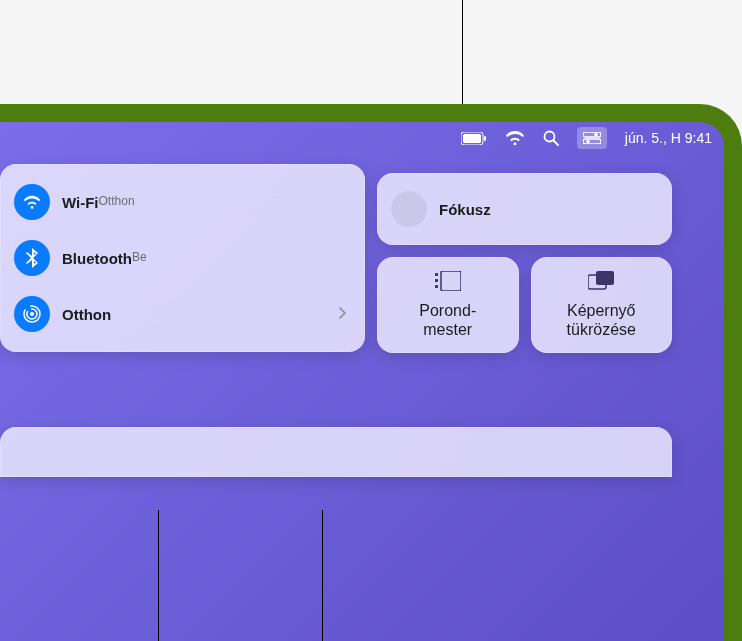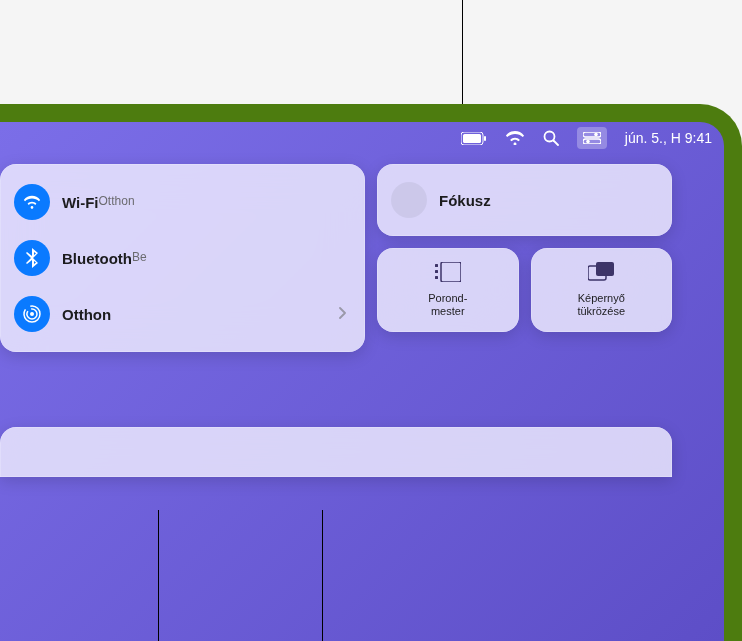--- a/index.html
+++ b/index.html
@@ -71,20 +71,21 @@
       padding: 0 8px 0 0;
     }
     .cc-left {
       flex: 1;
     }
     .cc-right {
       width: 295px;
       display: flex;
       flex-direction: column;
       gap: 12px;
+      margin-top: 9px;
     }
     .panel {
       background: rgba(240,238,255,0.82);
       border-radius: 16px;
       backdrop-filter: blur(20px);
       box-shadow: 0 4px 16px rgba(0,0,0,0.15), inset 0 0 0 0.5px rgba(255,255,255,0.4);
       padding: 14px;
     }
     .connectivity-panel {
       padding: 10px 14px;
@@ -165,21 +166,21 @@
       align-items: center;
       justify-content: center;
       gap: 6px;
       padding: 14px 6px;
       cursor: pointer;
     }
     .small-panel-icon svg {
       fill: #3d3468;
     }
     .small-panel-label {
-      font-size: 11px;
+      font-size: 16px;
       color: #1c1c1e;
       text-align: center;
       line-height: 1.2;
       white-space: pre-line;
     }
     .callout-line {
       position: absolute;
       background: #000;
       width: 1px;
     }

